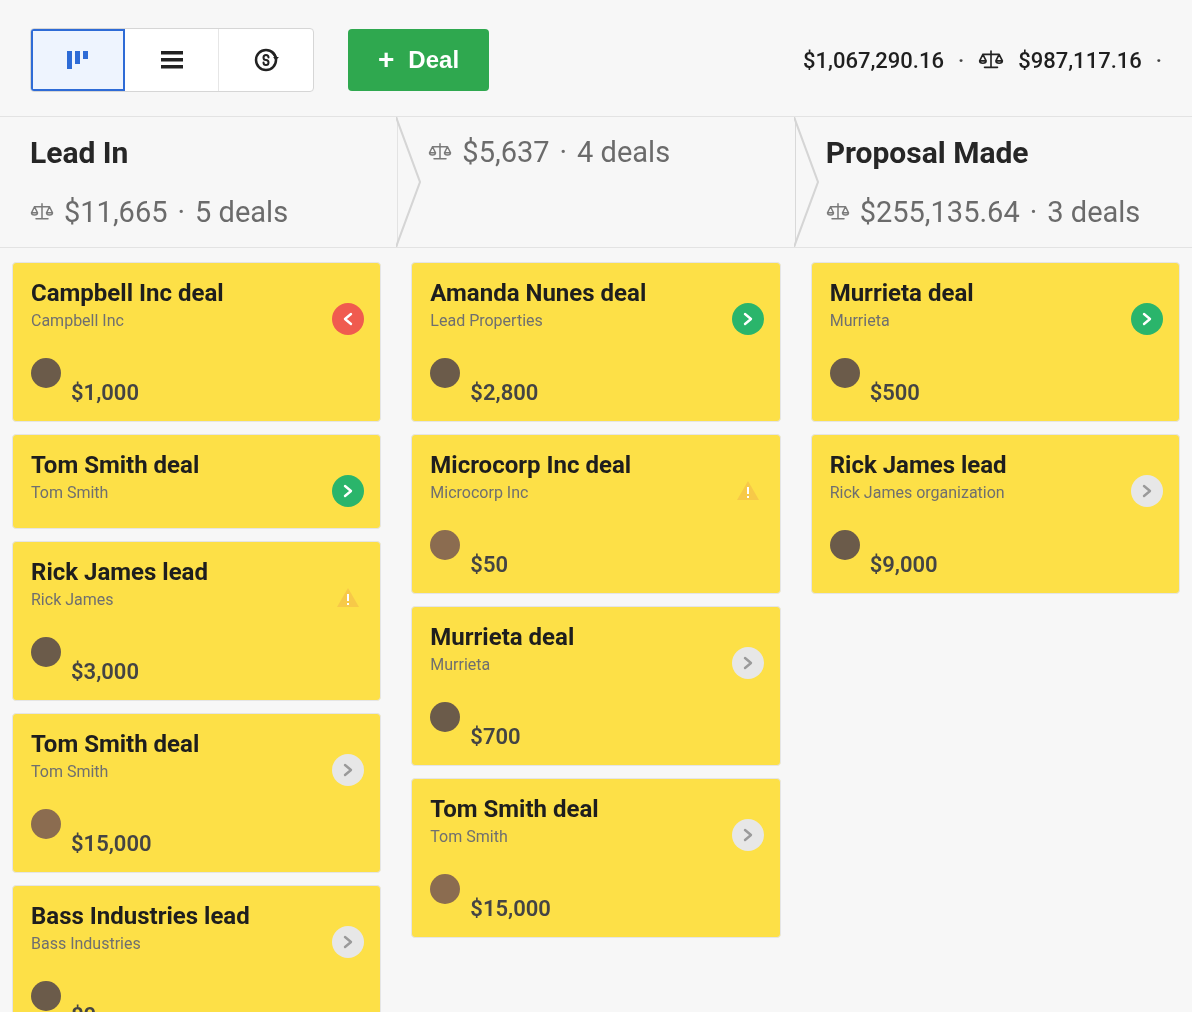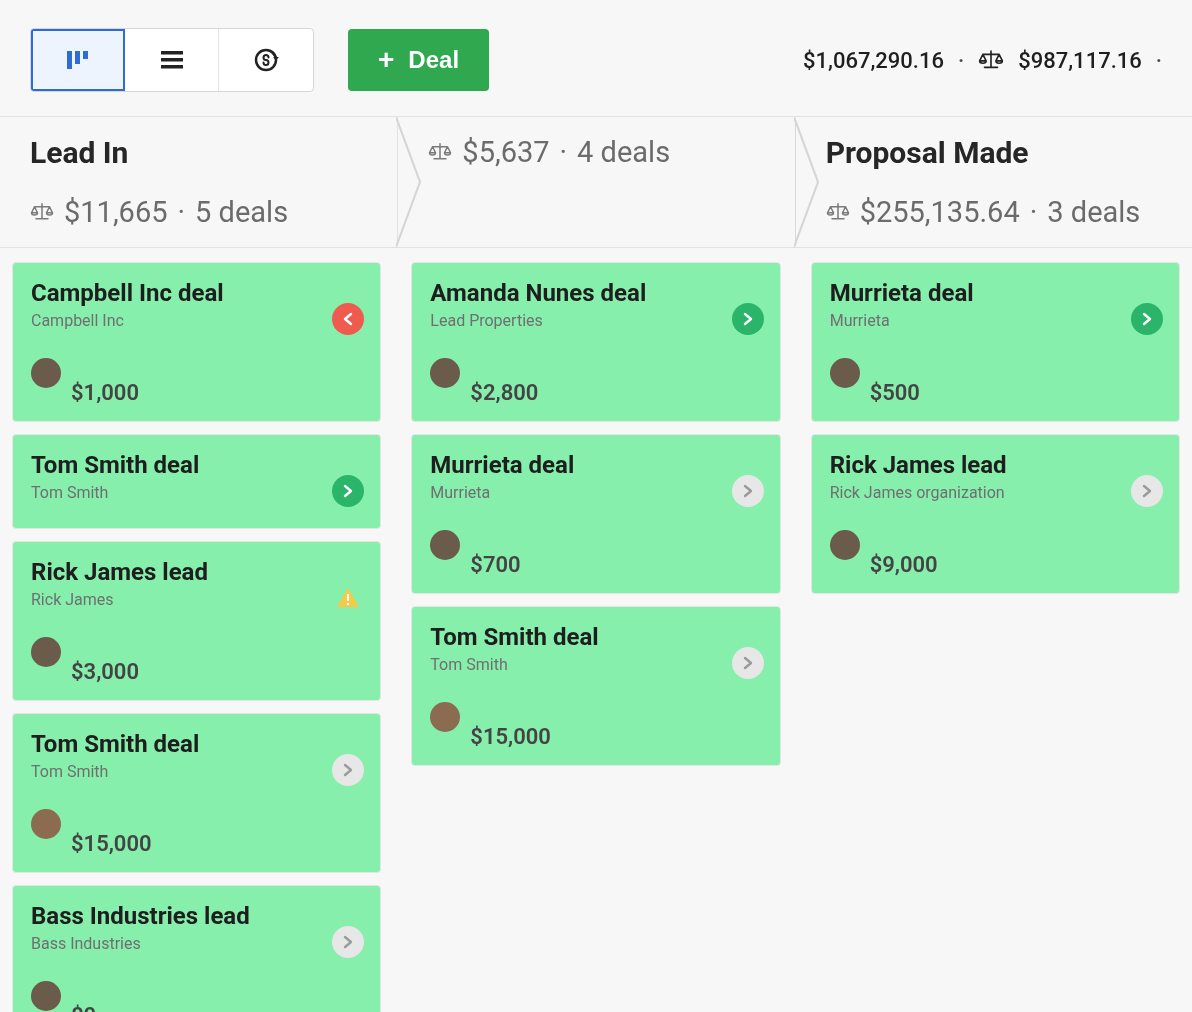--- a/index.html
+++ b/index.html
@@ -109,21 +109,21 @@
   .stage-divider { border-top: 1px solid #e3e3e3; }
   .columns {
     display: flex;
     padding: 14px 12px 24px 12px;
     gap: 16px;
   }
   .col { display: flex; flex-direction: column; gap: 12px; width: 370px; }
   .col:nth-child(2) { margin-left: 14px; }
   .col:nth-child(3) { margin-left: 14px; }
   .card {
-    background: #86efac;
+    background: #fde047;
     border: 1px solid #e5e5e5;
     border-radius: 4px;
     padding: 16px 18px;
     position: relative;
   }
   .card-title { font-size: 24px; font-weight: 700; color: #1e1e1e; margin-bottom: 4px; }
   .card-sub { font-size: 16px; color: #6f6f6f; margin-bottom: 10px; }
   .card-money { display: flex; align-items: center; gap: 10px; }
   .card-amount { font-size: 22px; font-weight: 600; color: #444; margin-top: 40px; }
   .avatar { width: 30px; height: 30px; border-radius: 50%; background:#cbb79e; display:inline-block; flex-shrink:0; }
@@ -327,20 +327,35 @@
           <span class="avatar dark"></span>
           <span class="card-amount">$2,800</span>
         </div>
         <div class="status green">
           <svg viewBox="0 0 16 16">
             <path d="M5 3l6 5-6 5" fill="none" stroke="#fff" stroke-width="2.4" stroke-linecap="round" stroke-linejoin="round"></path>
           </svg>
         </div>
       </div>
       <div class="card">
+        <div class="card-title">Microcorp Inc deal</div>
+        <div class="card-sub">Microcorp Inc</div>
+        <div class="card-money">
+          <span class="avatar alt"></span>
+          <span class="card-amount">$50</span>
+        </div>
+        <div class="status warn">
+          <svg viewBox="0 0 26 26">
+            <path d="M13 3 L24 22 H2 Z" fill="#f7c948"></path>
+            <rect x="12" y="9" width="2" height="7" fill="#fff"></rect>
+            <rect x="12" y="18" width="2" height="2" fill="#fff"></rect>
+          </svg>
+        </div>
+      </div>
+      <div class="card">
         <div class="card-title">Murrieta deal</div>
         <div class="card-sub">Murrieta</div>
         <div class="card-money">
           <span class="avatar dark"></span>
           <span class="card-amount">$700</span>
         </div>
         <div class="status gray">
           <svg viewBox="0 0 16 16">
             <path d="M5 3l6 5-6 5" fill="none" stroke="#9a9a9a" stroke-width="2.4" stroke-linecap="round" stroke-linejoin="round"></path>
           </svg>

